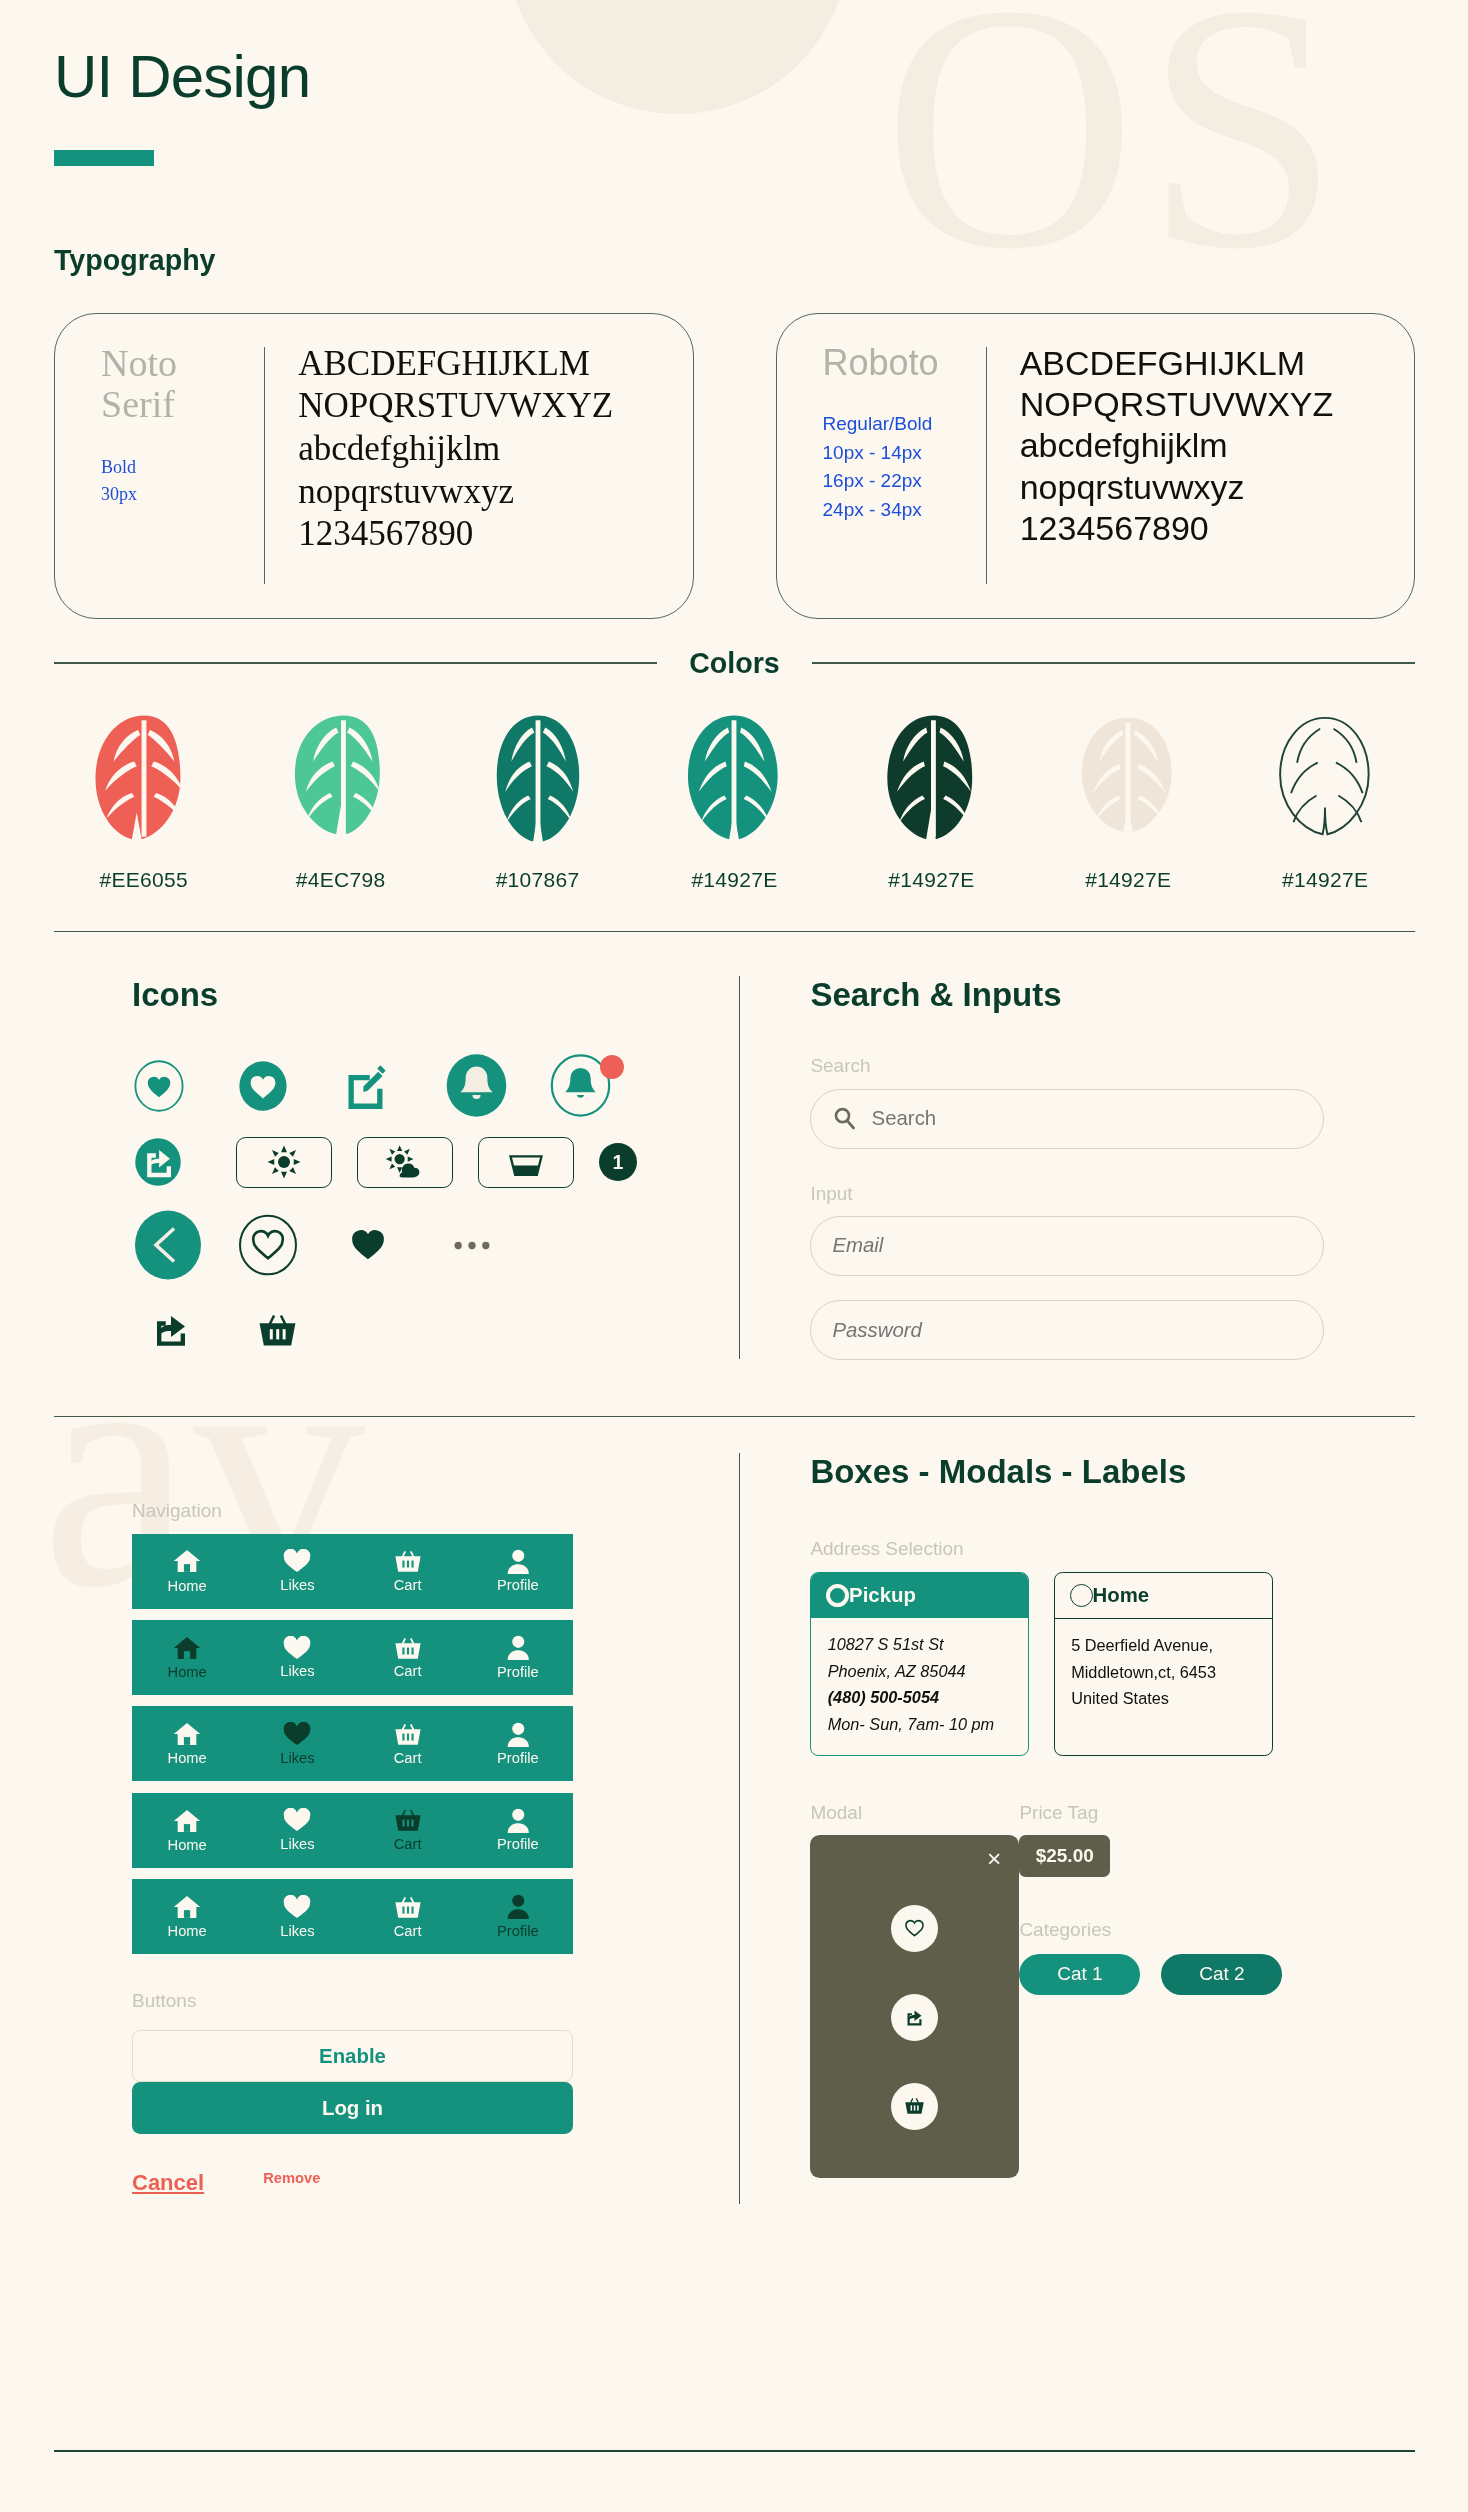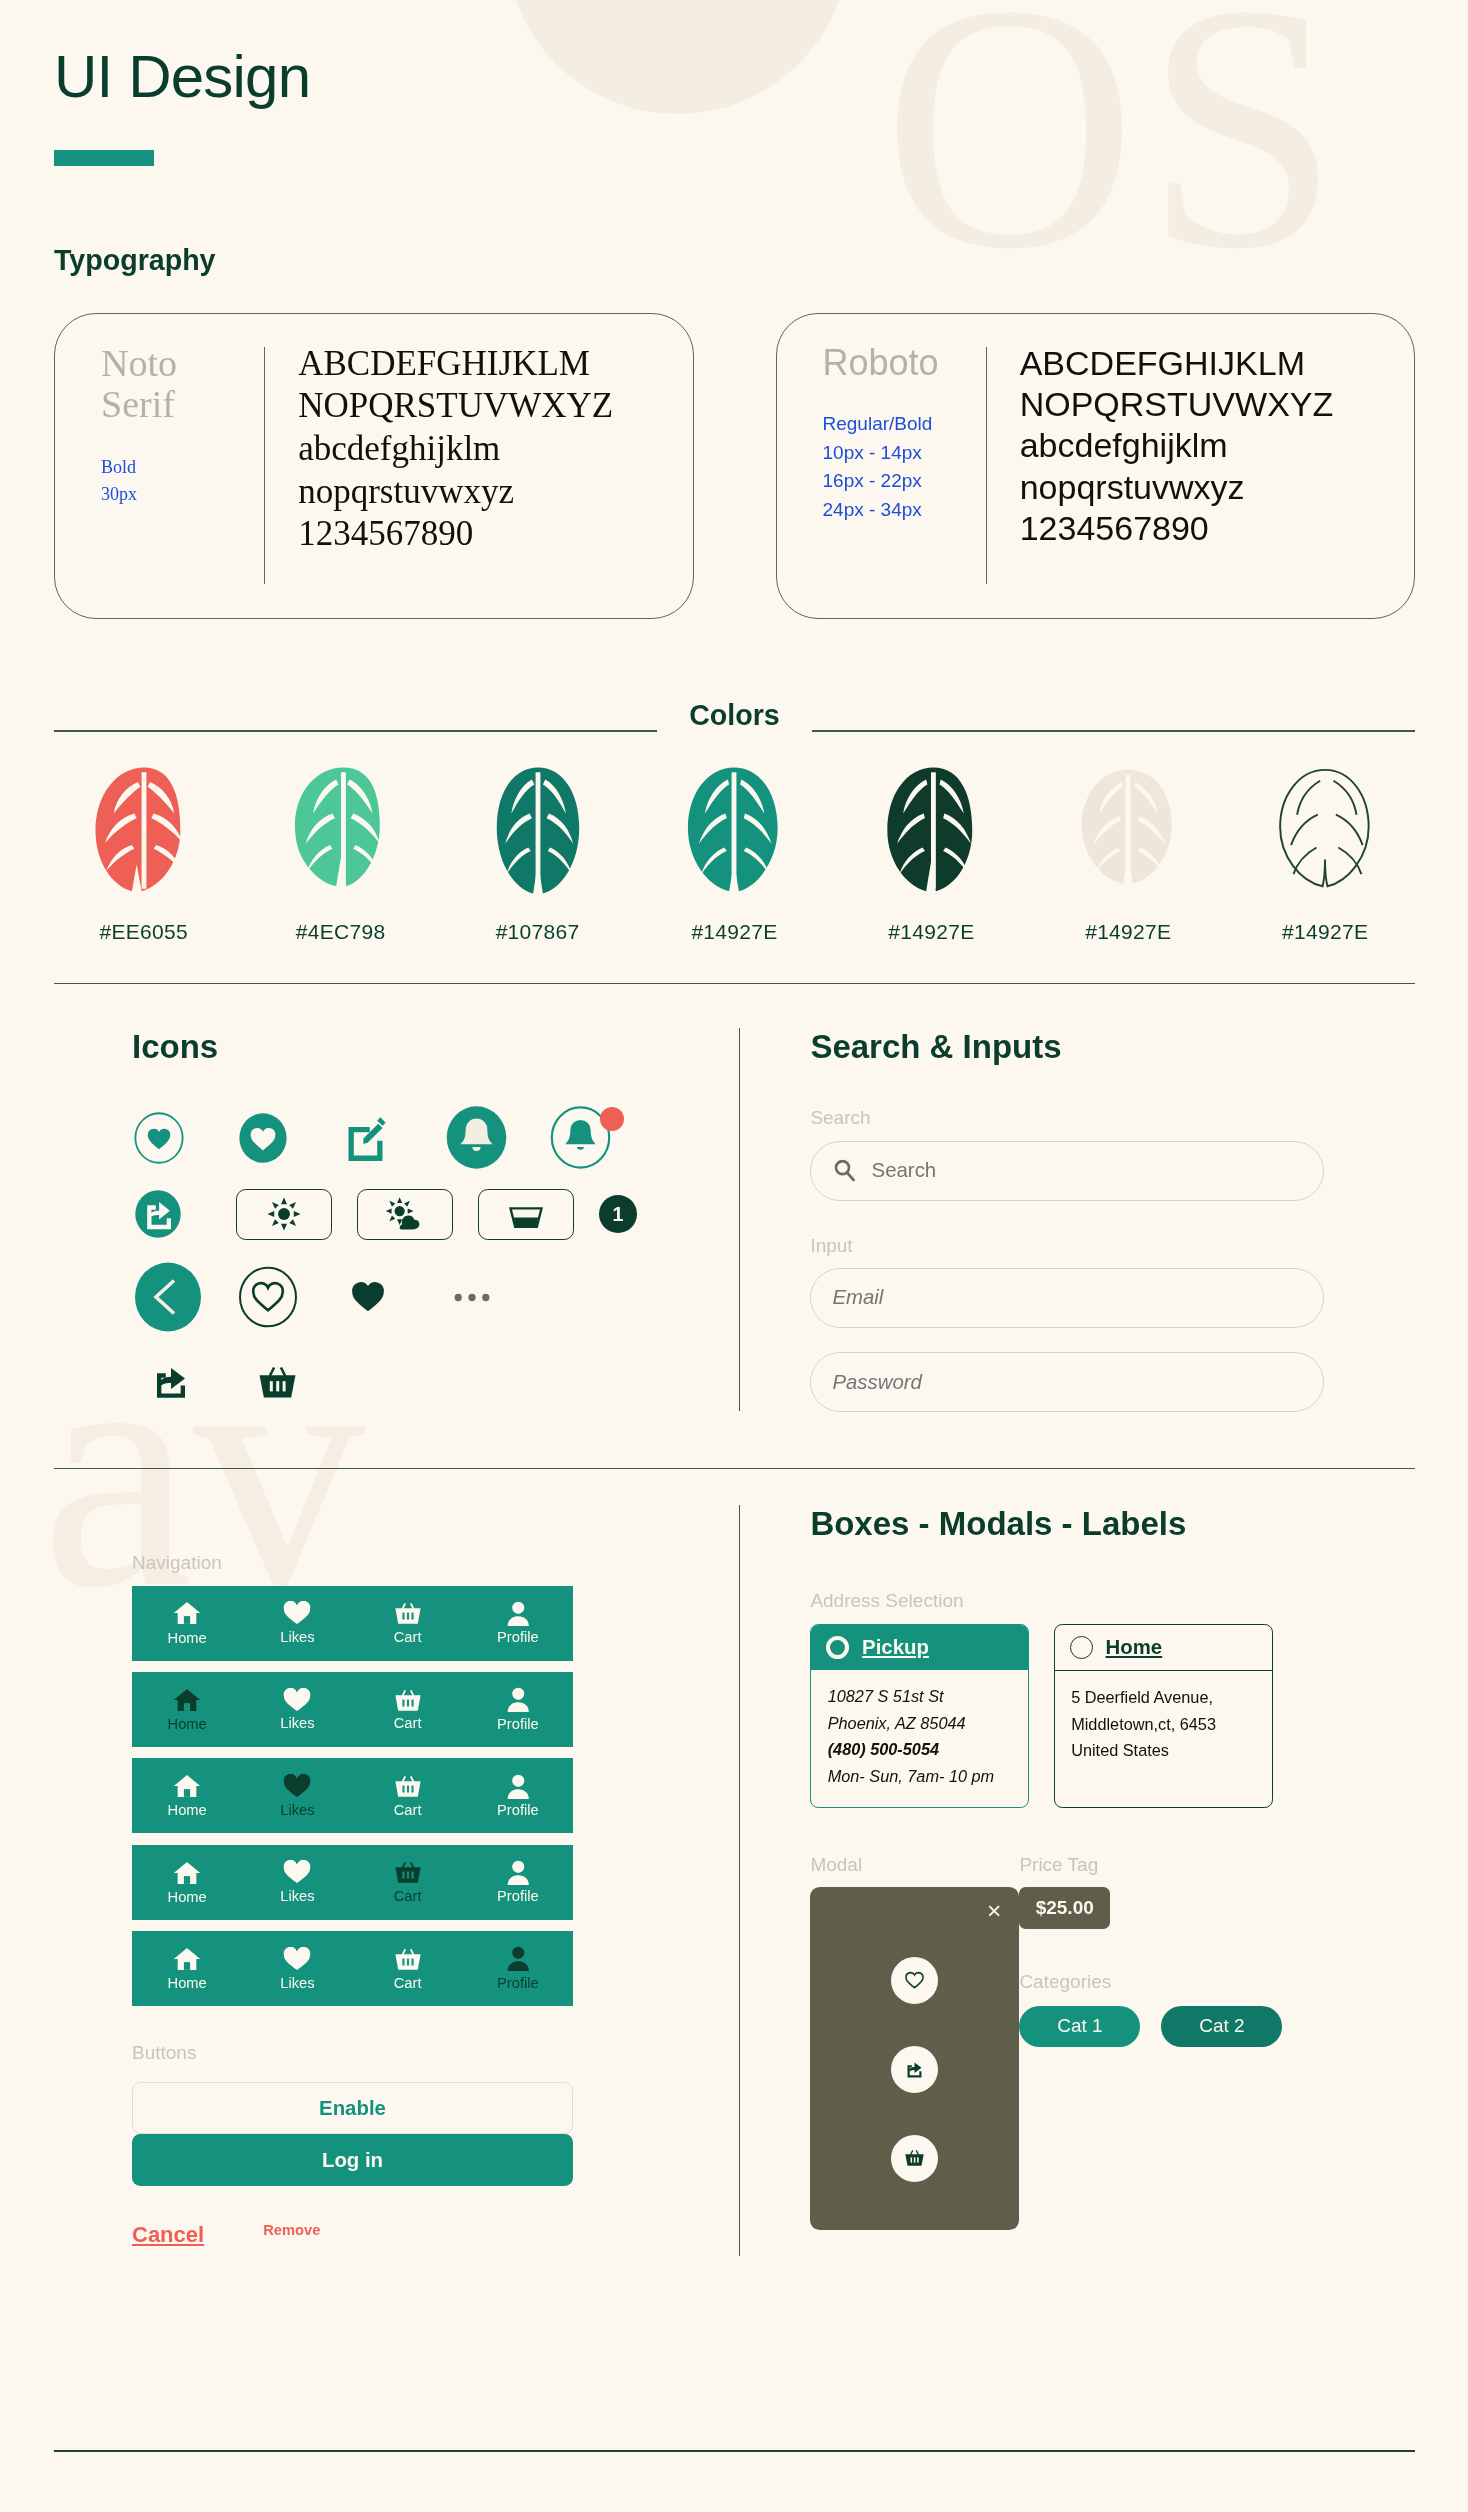--- a/index.html
+++ b/index.html
@@ -42,21 +42,21 @@
   .type-name.sans { font-family: "Liberation Sans", sans-serif; font-size: 36px; }
   .type-spec { margin-top: 28px; color: #1d4ed8; font-size: 18px; line-height: 1.5;
                font-family: "Liberation Serif", serif; }
   .type-spec.sans { font-family: "Liberation Sans", sans-serif; font-size: 19px; }
   .type-div { width: 1.2px; background: #4F6B5C; margin: 4.9px 0; }
   .type-sample { padding-left: 33px; font-size: 35px; line-height: 1.22;
                  color: #12100C; font-family: "Liberation Serif", serif; }
   .type-sample.sans { font-family: "Liberation Sans", sans-serif; font-size: 34px; }
 
   
-  .colors-band { display: flex; align-items: flex-end; gap: 32px; margin-top: 80px; }
+  .colors-band { display: flex; align-items: center; gap: 32px; margin-top: 28px; }
   .cb-line { flex: 1; height: 1.2px; background: #3F5A4B; }
   .swatches { display: flex; justify-content: space-between; margin-top: 33px; padding: 0 16.3px; }
   .swatch { width: 147px; text-align: center; }
   .swatch svg { display: block; margin: 0 auto; }
   .swatch-hex { margin-top: 24.5px; font-size: 21px; color: #0B3D2C; letter-spacing: 0.3px; }
 
   .hr { height: 1.2px; background: #3F5A4B; margin: 39px 0 0; }
 
   
   .cols { display: flex; margin-top: 44px; }
@@ -99,21 +99,21 @@
   .btn-outline { border: 1.2px solid #E3DED2; color: #14927E; margin-top: 18px; background: transparent; }
   .link-row { display: flex; align-items: flex-start; gap: 59px; margin-top: 36px; }
   .link-cancel { color: #EE6055; font-size: 22px; font-weight: bold; text-decoration: underline; }
   .link-remove { color: #EE6055; font-size: 14.7px; font-weight: bold; }
 
   
   .addr-row { display: flex; gap: 24.5px; margin-top: 4.9px; }
   .addr-card { width: 219px; border-radius: 8.2px; overflow: hidden; }
   .addr-card.sel { border: 1.2px solid #14927E; }
   .addr-card.plain { border: 1.2px solid #0B3D2C; }
-  .addr-head { display: flex; align-items: center; gap: 13px; padding: 11.4px 14.7px; text-decoration: underline; }
+  .addr-head { display: flex; align-items: center; padding: 11.4px 14.7px; }
   .addr-head.sel { background: #14927E; color: #FCF8F0; }
   .addr-head.plain { background: transparent; color: #0B3D2C; border-bottom: 1.2px solid #0B3D2C; }
   .addr-head b { font-size: 20.4px; }
   .addr-body { padding: 13px 16.3px 18px; font-size: 16.3px; line-height: 1.62; color: #12100C; }
   .addr-body.italic { font-style: italic; }
   .addr-body .bold { font-weight: bold; }
   .radio-o { width: 23px; height: 23px; border-radius: 50%; border: 4.1px solid currentColor; }
   .radio-e { width: 23px; height: 23px; border-radius: 50%; border: 1.6px solid currentColor; }
 
   

